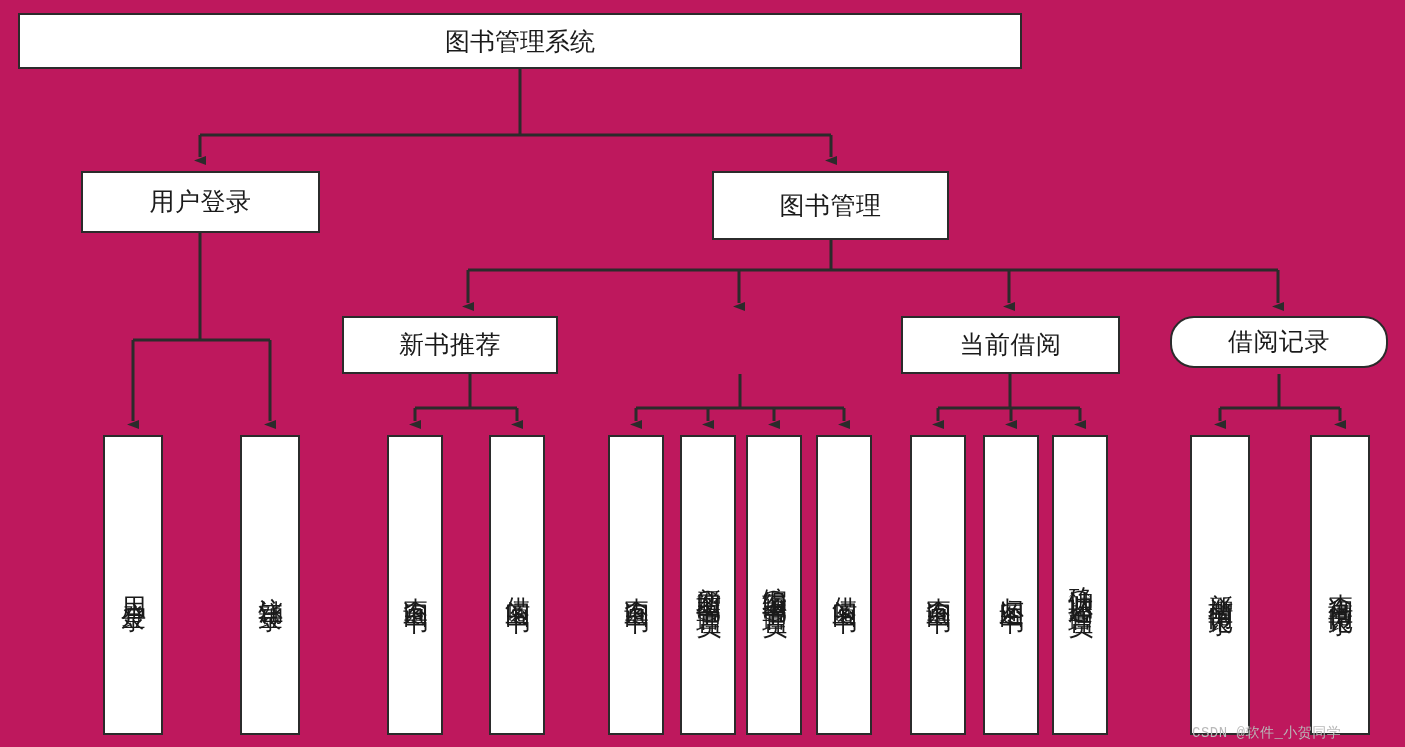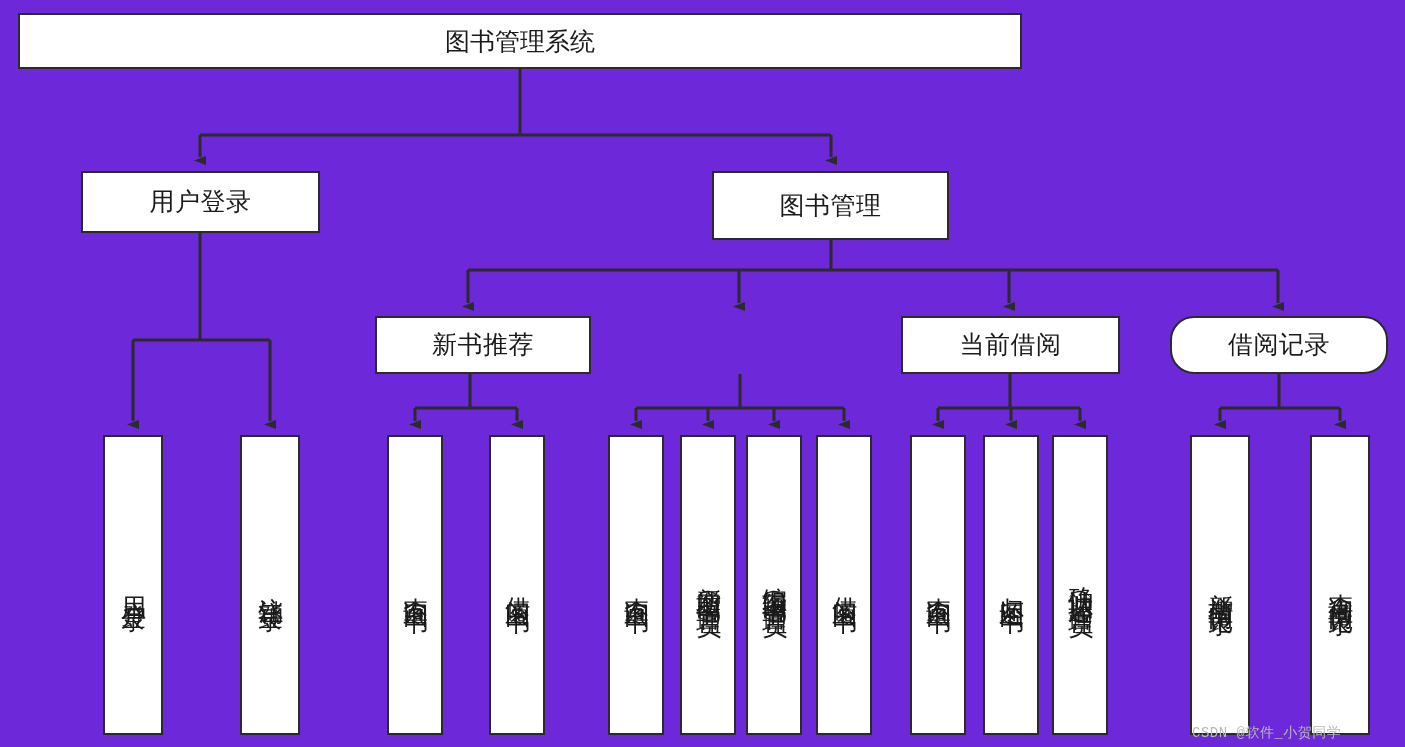--- a/index.html
+++ b/index.html
@@ -8,21 +8,21 @@
     padding: 0;
     background: #ffffff;
   }
   body {
     font-family: "DejaVu Sans", "Liberation Sans", sans-serif;
   }
   #canvas {
     position: relative;
     width: 1405px;
     height: 747px;
-    background: #6d28d9;
+    background: #be185d;
     overflow: hidden;
   }
   svg.wires {
     position: absolute;
     left: 0;
     top: 0;
     width: 1405px;
     height: 747px;
     pointer-events: none;
   }
@@ -132,27 +132,27 @@
     <span>图书管理系统</span>
   </div>
 
   <div class="node horiz" style="left: 81px; top: 171px; width: 239px; height: 62px;">
     <span>用户登录</span>
   </div>
   <div class="node horiz" style="left: 712px; top: 171px; width: 237px; height: 69px;">
     <span>图书管理</span>
   </div>
 
-  <div class="node horiz" style="left: 375px; top: 316px; width: 216px; height: 58px;">
+  <div class="node horiz" style="left: 342px; top: 316px; width: 216px; height: 58px;">
     <span>新书推荐</span>
   </div>
   <div class="node horiz" style="left: 901px; top: 316px; width: 219px; height: 58px;">
     <span>当前借阅</span>
   </div>
-  <div class="node horiz" style="left: 1170px; top: 316px; width: 218px; height: 58px; border-radius: 24px;">
+  <div class="node horiz" style="left: 1170px; top: 316px; width: 218px; height: 52px; border-radius: 24px;">
     <span>借阅记录</span>
   </div>
 
   <div class="node leaf" style="left: 103px; top: 435px; width: 60px; height: 300px;">
     <span class="vtext">用户登录</span>
   </div>
   <div class="node leaf" style="left: 240px; top: 435px; width: 60px; height: 300px;">
     <span class="vtext">注销登录</span>
   </div>
   <div class="node leaf" style="left: 387px; top: 435px; width: 56px; height: 300px;">

